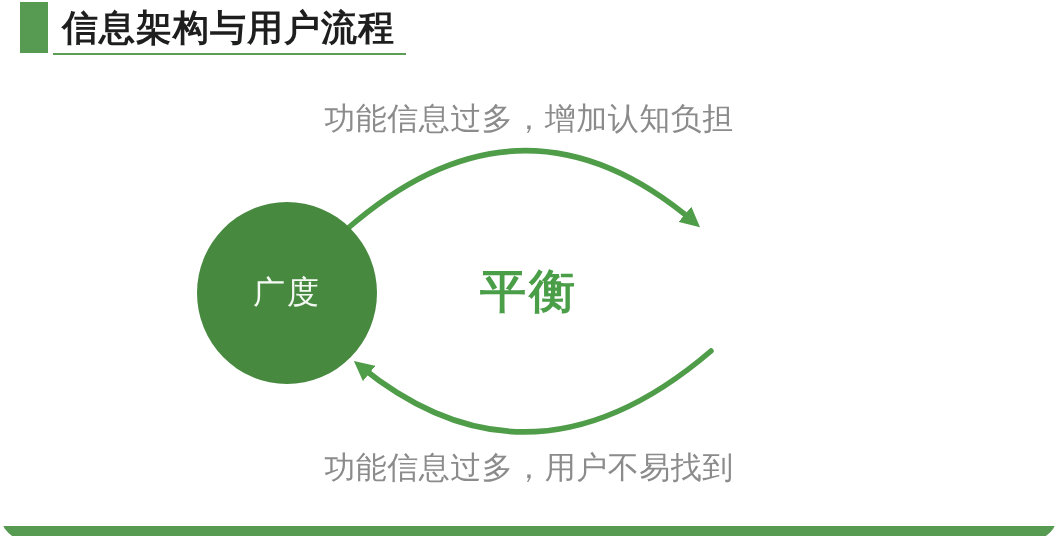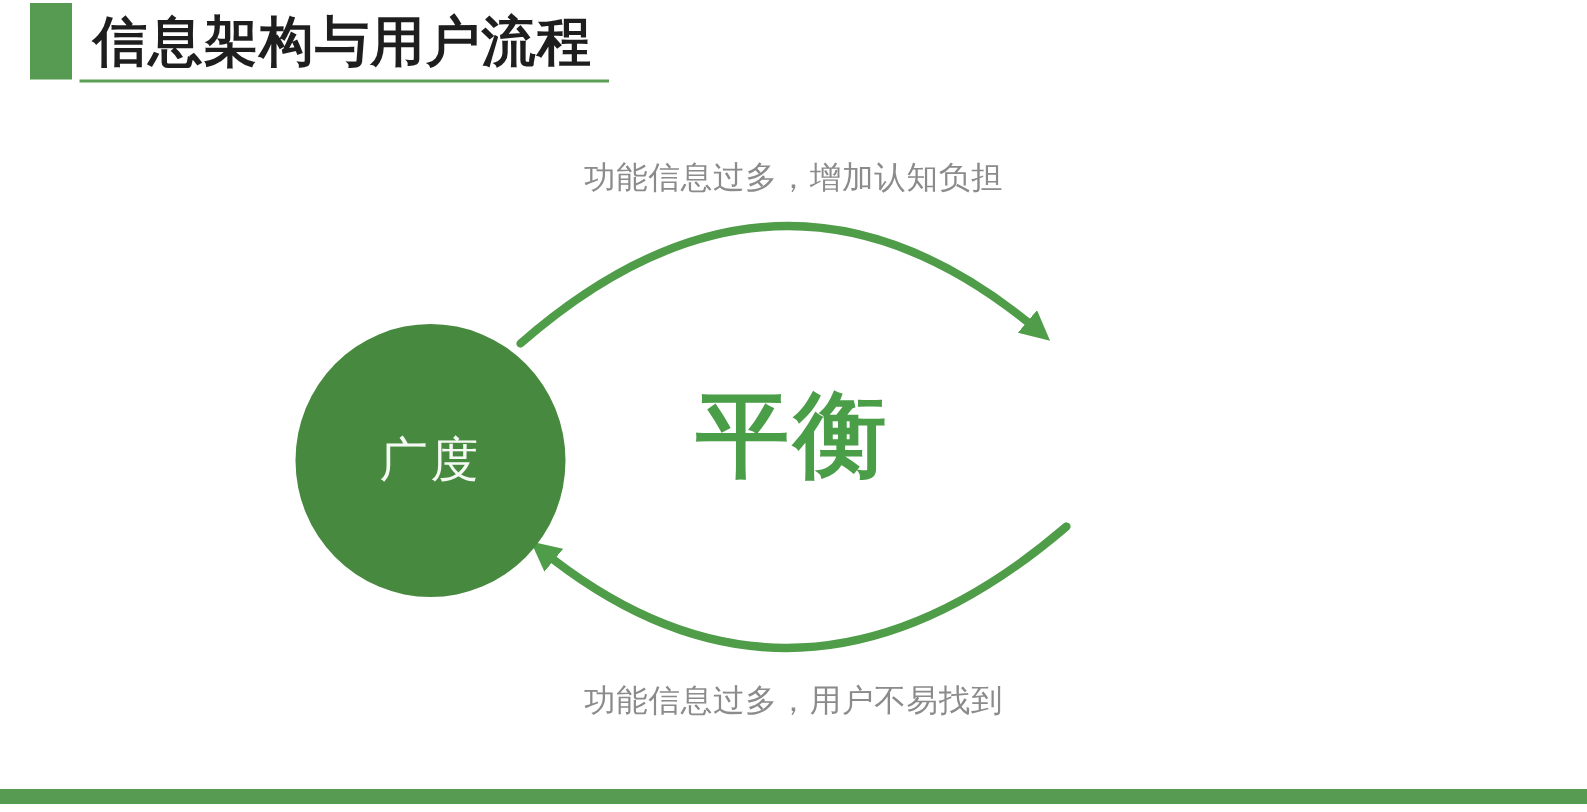--- a/index.html
+++ b/index.html
@@ -7,20 +7,21 @@
   body {
     font-family: "Liberation Sans", "DejaVu Sans", sans-serif;
     width: 1058px; height: 541px;
     overflow: hidden;
   }
   .slide {
     position: relative;
     width: 1058px; height: 541px;
     background: #ffffff;
     overflow: hidden;
+    border-radius: 28px;
   }
   
   .accent-square {
     position: absolute;
     left: 20px; top: 2px;
     width: 28px; height: 51px;
     background: #569b51;
   }
   .page-title {
     position: absolute;
@@ -36,21 +37,21 @@
     position: absolute;
     left: 53px; top: 53px;
     width: 353px; height: 2px;
     background: #5b9e55;
   }
   
   .caption {
     position: absolute;
     left: 0; width: 1058px;
     text-align: center;
-    font-size: 21px;
+    font-size: 31px;
     line-height: 38px;
     letter-spacing: 0.5px;
     color: #8b8b8b;
     white-space: nowrap;
   }
   .caption.top { top: 100px; }
   .caption.bottom { top: 449px; }
   
   svg.flow-arrows {
     position: absolute;
@@ -65,35 +66,35 @@
   
   .circle {
     position: absolute;
     width: 180px; height: 182px;
     border-radius: 50%;
     background: #47893f;
     display: flex;
     align-items: center;
     justify-content: center;
   }
-  .circle.left  { left: 197px; top: 216px; }
+  .circle.left  { left: 197px; top: 202px; }
   .circle.right { left: 682px; top: 203px; }
   .circle .circle-label {
     color: #f4f9f3;
     font-size: 32px;
     letter-spacing: 2px;
     white-space: nowrap;
   }
   
   .balance-label {
     position: absolute;
     left: 0; width: 1058px;
     top: 262px;
     text-align: center;
-    font-size: 62px;
+    font-size: 46px;
     line-height: 58px;
     font-weight: bold;
     letter-spacing: 3px;
     color: #4b9e48;
     white-space: nowrap;
   }
   
   .footer-bar {
     position: absolute;
     left: 0; top: 526px;

